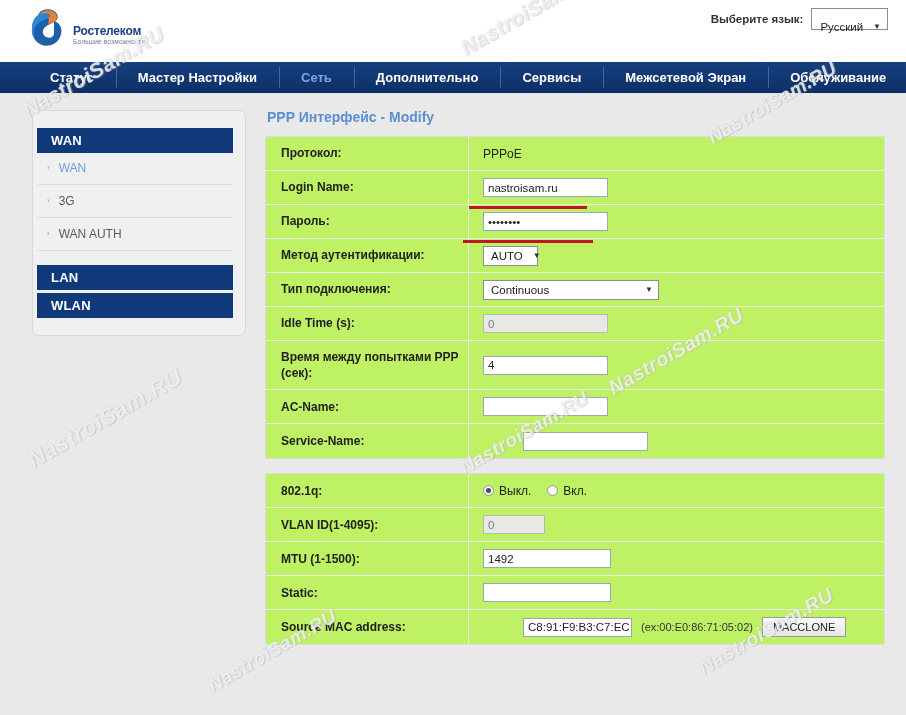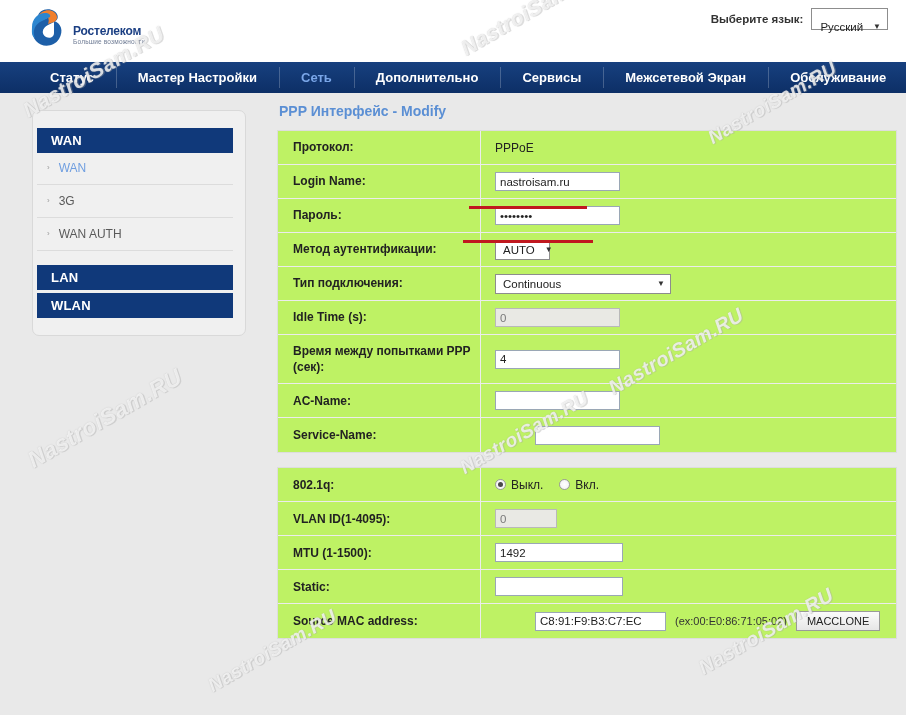--- a/index.html
+++ b/index.html
@@ -187,23 +187,22 @@
     font-size: 8px;
     line-height: 1;
   }
   .side-item.active .label { color: #6f9ee0; font-weight: normal; }
   .side-item.first { padding-top: 8px; }
 
   
   .main {
     position: absolute;
     left: 265px;
-    top: 10px;
+    top: 16px;
     width: 620px;
-    margin-left: 12px;
   }
   .page-title {
     color: #5b8fd4;
     font-size: 14px;
     font-weight: bold;
     margin: 0 0 11px 2px;
   }
   .panel {
     background: #bef264;
     border: 1px solid #dddddd;
@@ -258,21 +257,21 @@
     display: flex;
     align-items: center;
   }
   .inp.w125 { width: 125px; }
   .inp.w128 { width: 128px; }
   .inp.disabled {
     background: #e9e9e4;
     border: 1px solid #b9b9b9;
     color: #7a7a7a;
   }
-  .inp.mac { width: 131px; }
+  .inp.mac { width: 109px; }
   .sel {
     border: 1px solid #8d8d8d;
     background: #fff;
     height: 20px;
     box-sizing: border-box;
     font-size: 11.5px;
     color: #222;
     padding: 0 5px 0 7px;
     display: flex;
     align-items: center;

